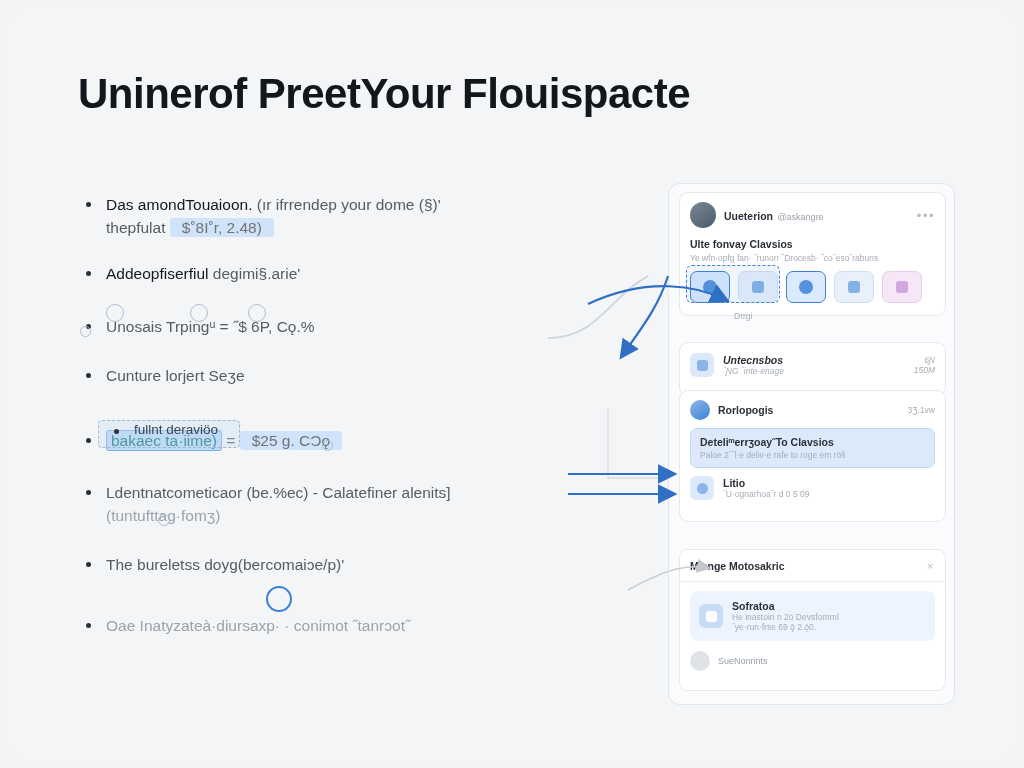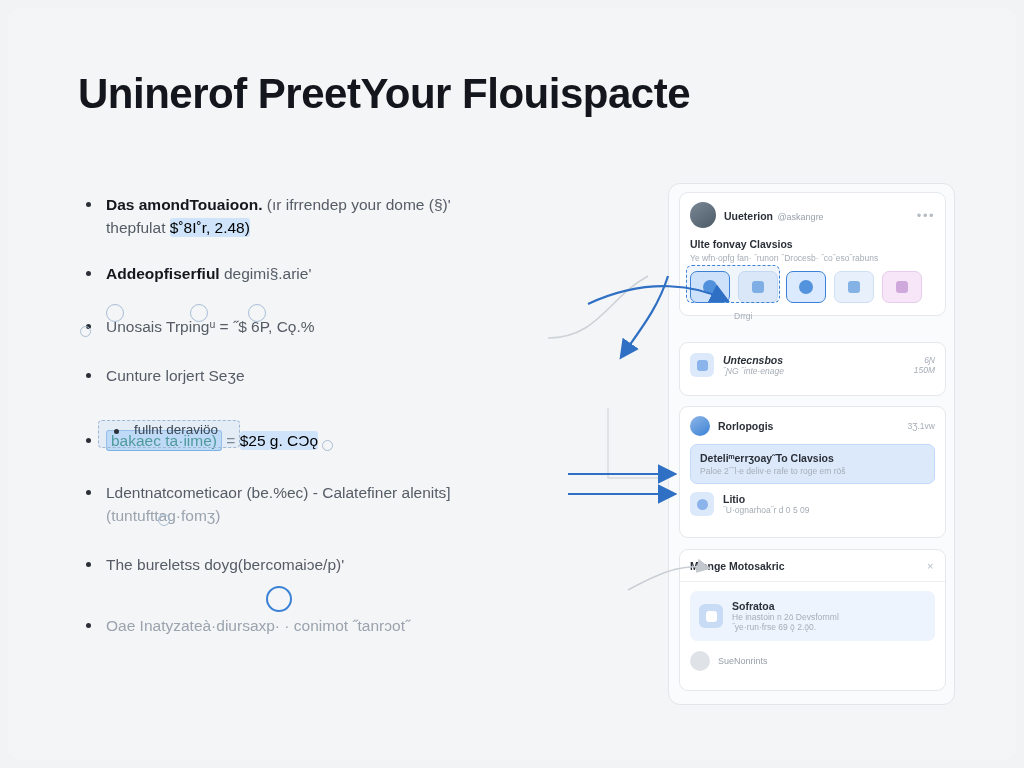--- a/index.html
+++ b/index.html
@@ -62,28 +62,28 @@
     position: absolute;
     left: 8px;
     top: 9px;
     width: 5px;
     height: 5px;
     border-radius: 50%;
     background: #2b3038;
   }
   .bullet.nodot::before { display: none; }
   .bullet.faded { color: #9aa1ab; }
-  .b-strong { font-weight: bold; color: #14181e; }
+  .b-strong { font-weight: normal; color: #14181e; }
   .b-mid { color: #555c66; }
   .b-light { color: #9aa3ae; }
   .hl {
     background: #cfe4fb;
     border-radius: 3px;
-    padding: 1px 0;
-    color: #000000;
+    padding: 1px 12px;
+    color: #737373;
   }
   .hl-b {
     background: #bcd9f7;
     border: 1px solid #7fb0e4;
     border-radius: 3px;
     padding: 1px 4px;
     color: #0f766e;
   }
   .ghostbox {
     position: absolute;
@@ -270,21 +270,21 @@
             <div class="nm">Untecnsbos</div>
             <div class="tiny">˝ƝG ˝inte·enage</div>
           </div>
           <div style="margin-left:auto; text-align:right;">
             <div class="tiny">6Ɲ</div>
             <div class="tiny">150M</div>
           </div>
         </div>
       </div>
 
-      <div class="card" style="top:222px; height:130px;">
+      <div class="card" style="top:206px; height:130px;">
         <div class="row" style="padding:9px 10px 0 10px;">
           <div class="avatar sm" style="background:linear-gradient(145deg,#8fb6e6,#3b82d6);"></div>
           <div class="nm" style="margin-left:8px;">Rorlopogis</div>
           <div class="tiny" style="margin-left:auto;">3Ʒ.1vw</div>
         </div>
         <div class="barblue" style="margin:8px 10px 0 10px; padding:7px 9px;">
           <div class="nm">Deteliᵐerrʒoay˝To Clavsios</div>
           <div class="tiny" style="margin-top:2px;">Paloe 2˝˝l·e deliv·e rafe to roge em röš</div>
         </div>
         <div class="row" style="padding:8px 10px 0 10px;">

